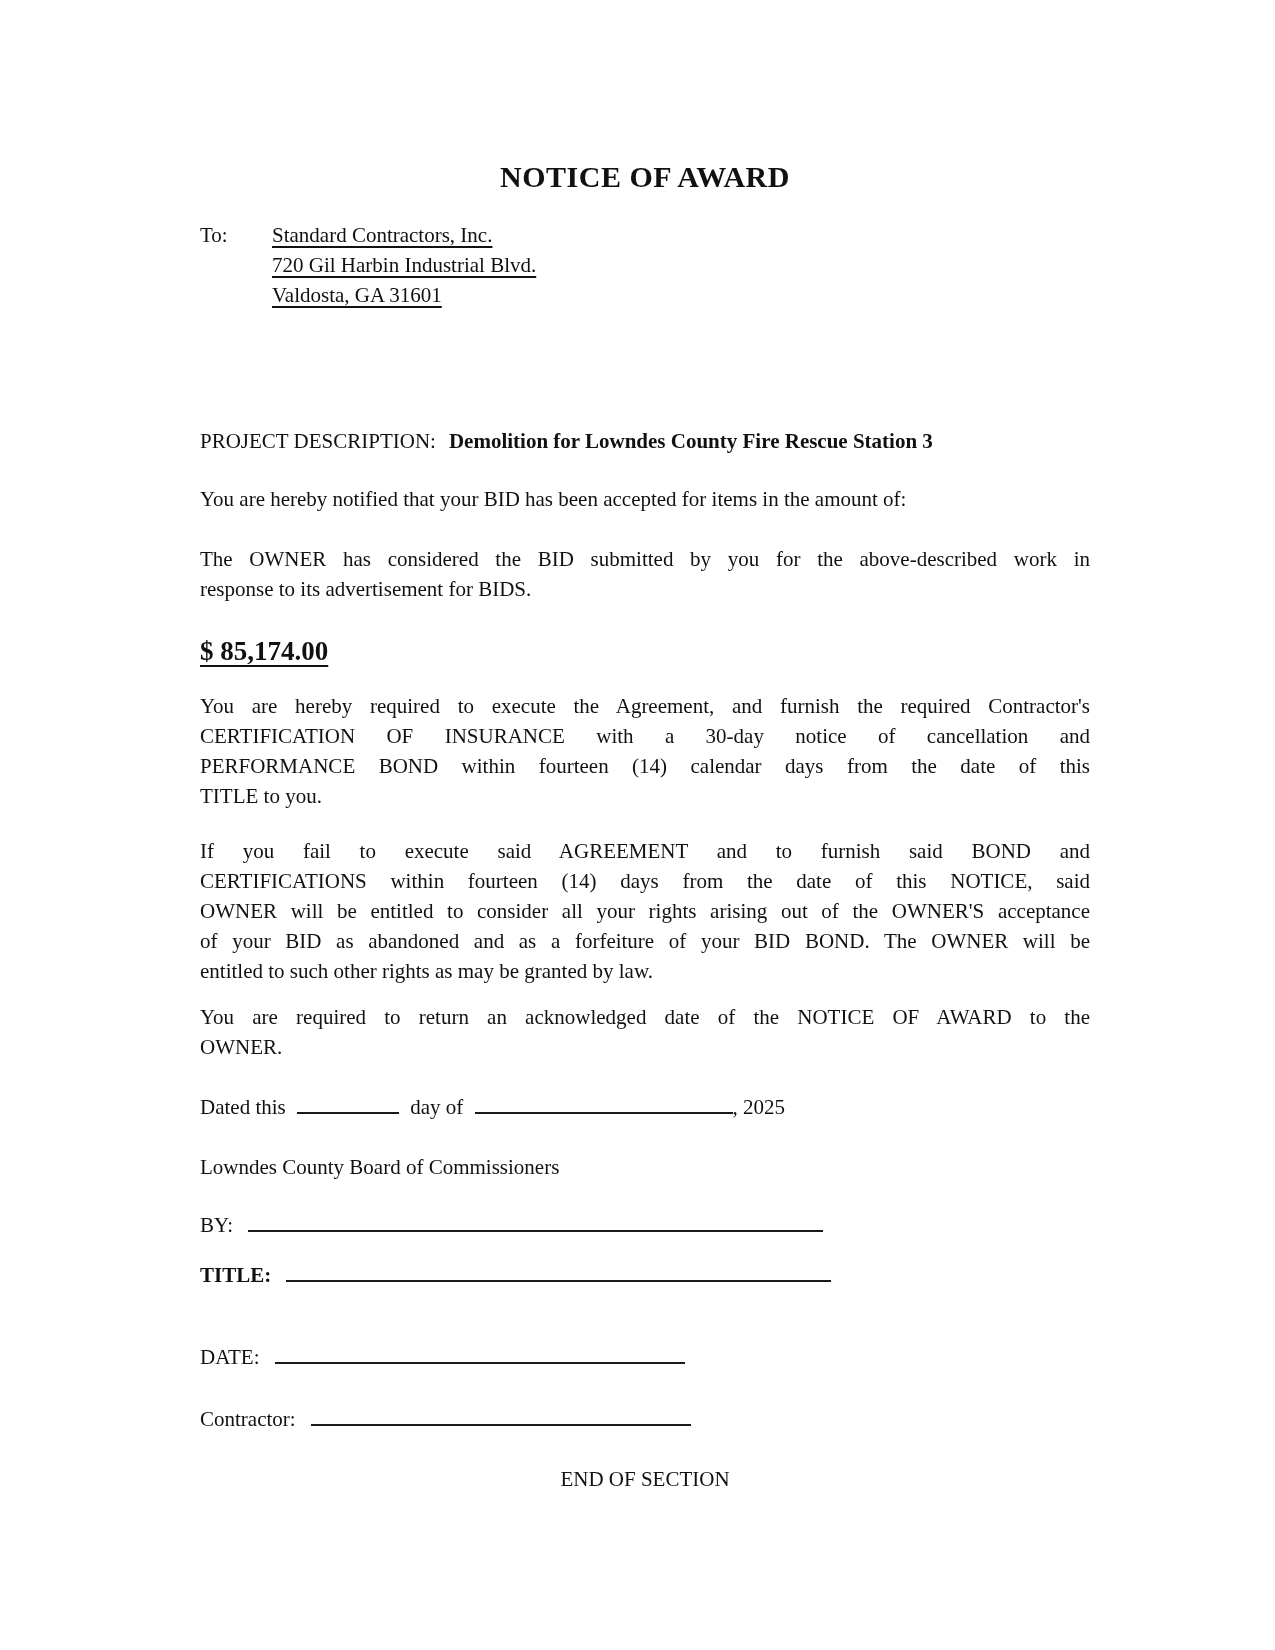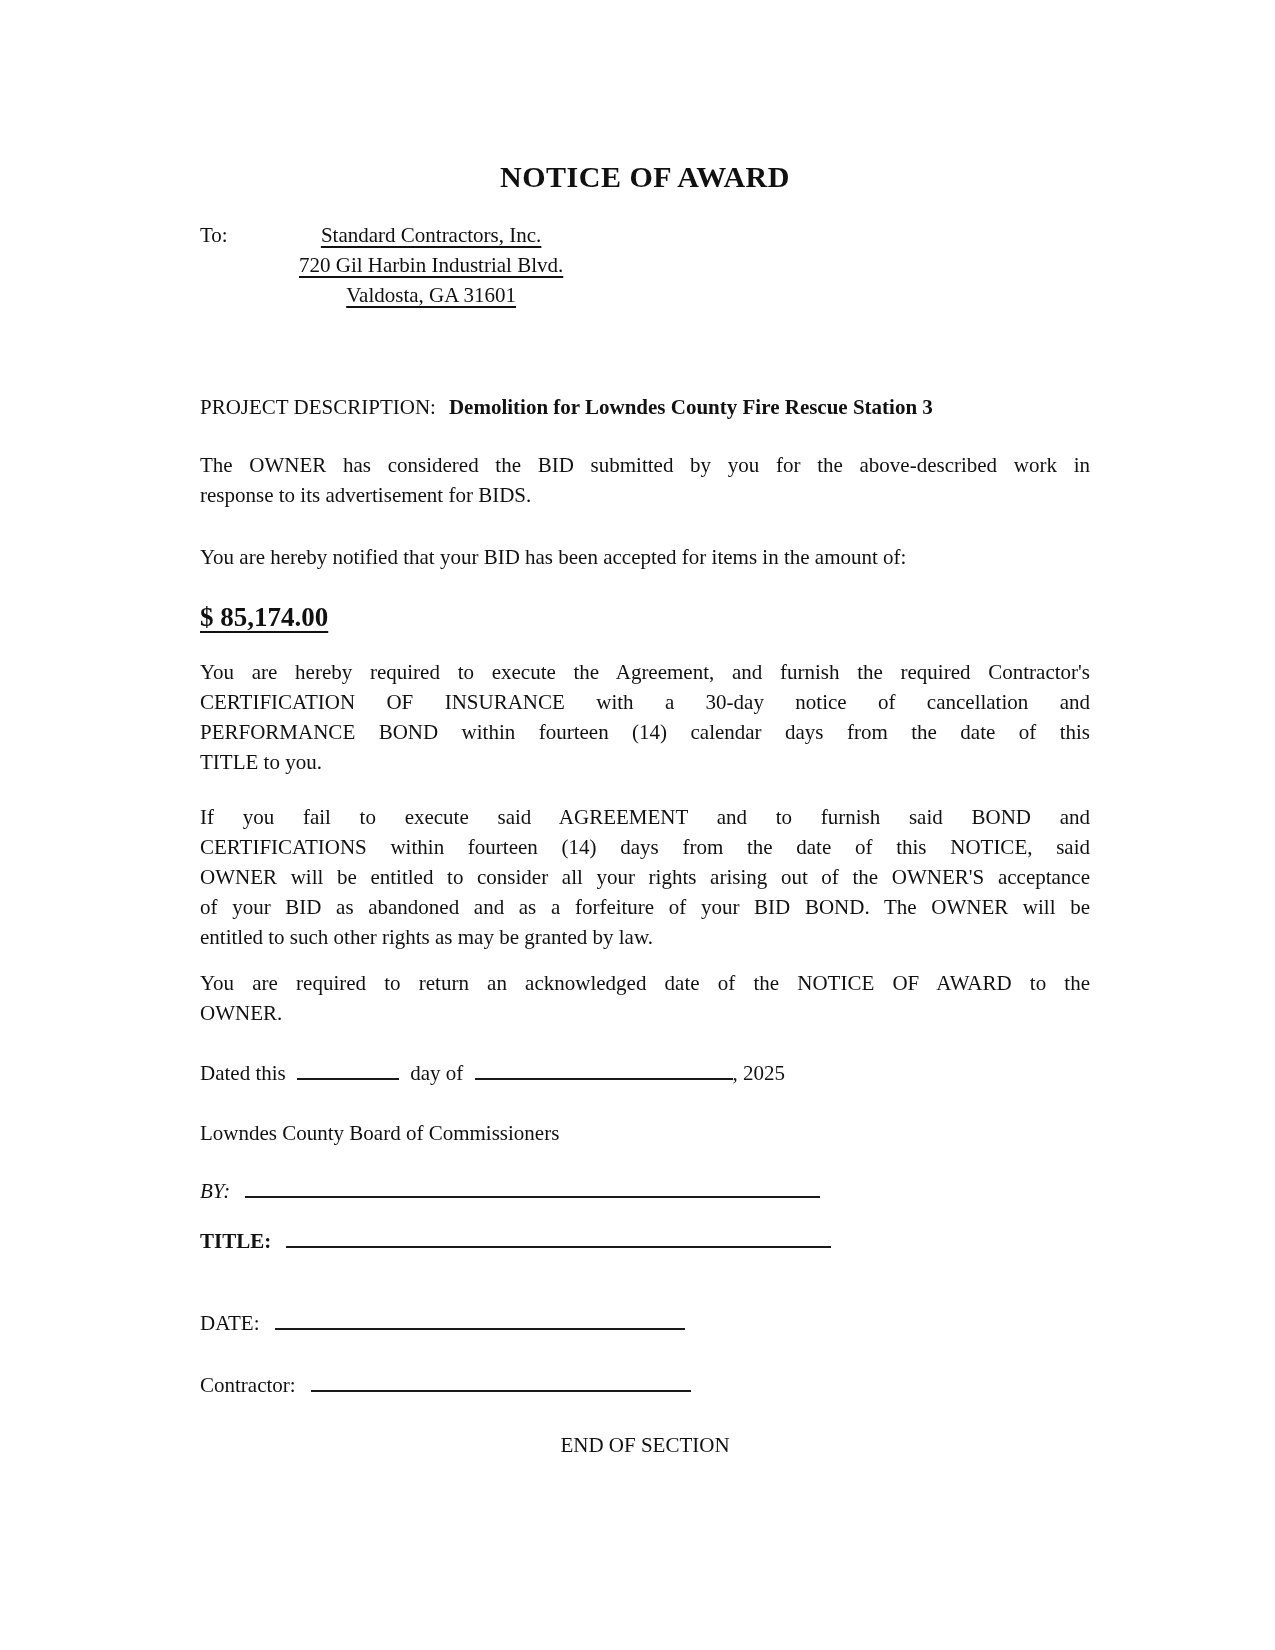--- a/index.html
+++ b/index.html
@@ -24,32 +24,30 @@
   .doc-title {
     font-size: 30px;
     line-height: 34px;
     font-weight: bold;
     text-align: center;
     margin: 0 0 26px 0;
     letter-spacing: 0.5px;
   }
   .to-block {
     display: flex;
-    margin: 0 0 82px 0;
-    gap: 27px;
+    margin: 0 0 116px 0;
   }
   .to-label {
     width: 72px;
     flex: 0 0 72px;
   }
   .addr-line {
     text-decoration: underline;
     text-underline-offset: 4px;
     text-decoration-thickness: 1.5px;
-    text-align: center;
   }
   .project-line {
     margin: 0 0 28px 0;
   }
   .project-name {
     font-weight: bold;
     margin-left: 13px;
   }
   .para { margin: 0; }
   .mb-sm { margin-bottom: 25px; }
@@ -74,21 +72,21 @@
   }
   .sig-row { white-space: nowrap; }
   .blank {
     display: inline-block;
     border-bottom: 2px solid #1a1a1a;
     height: 20px;
     vertical-align: baseline;
   }
   .dated-row { margin: 0 0 30px 0; }
   .board-row { margin: 0 0 28px 0; }
-  .by-row { margin: 0 0 20px 0; font-style: italic; }
+  .by-row { margin: 0 0 20px 0; }
   .title-row { margin: 0 0 52px 0; font-weight: bold; }
   .contractor-row { margin: 0 0 30px 0; }
   .date-row { margin: 0 0 32px 0; }
   .end-section {
     text-align: center;
     margin: 0;
   }
 </style>
 </head>
 <body>
@@ -103,27 +101,27 @@
       <div class="addr-line">Standard Contractors, Inc.</div>
       <div class="addr-line">720 Gil Harbin Industrial Blvd.</div>
       <div class="addr-line">Valdosta, GA 31601</div>
     </div>
   </div>
 
   <div class="project-line">
     <span>PROJECT DESCRIPTION:</span><span class="project-name">Demolition for Lowndes County Fire Rescue Station 3</span>
   </div>
 
+  <div class="para mb-md">
+    <div class="ln">You are hereby notified that your BID has been accepted for items in the amount of:</div>
+  </div>
+
   <div class="para mb-para1">
     <div class="jl">The OWNER has considered the BID submitted by you for the above-described work in</div>
     <div class="ln">response to its advertisement for BIDS.</div>
-  </div>
-
-  <div class="para mb-md">
-    <div class="ln">You are hereby notified that your BID has been accepted for items in the amount of:</div>
   </div>
 
   <div class="amount-line">
     <span class="amt">$ 85,174.00</span>
   </div>
 
   <div class="para mb-sm">
     <div class="jl">You are hereby required to execute the Agreement, and furnish the required Contractor's</div>
     <div class="jl">CERTIFICATION OF INSURANCE with a 30-day notice of cancellation and</div>
     <div class="jl">PERFORMANCE BOND within fourteen (14) calendar days from the date of this</div>

